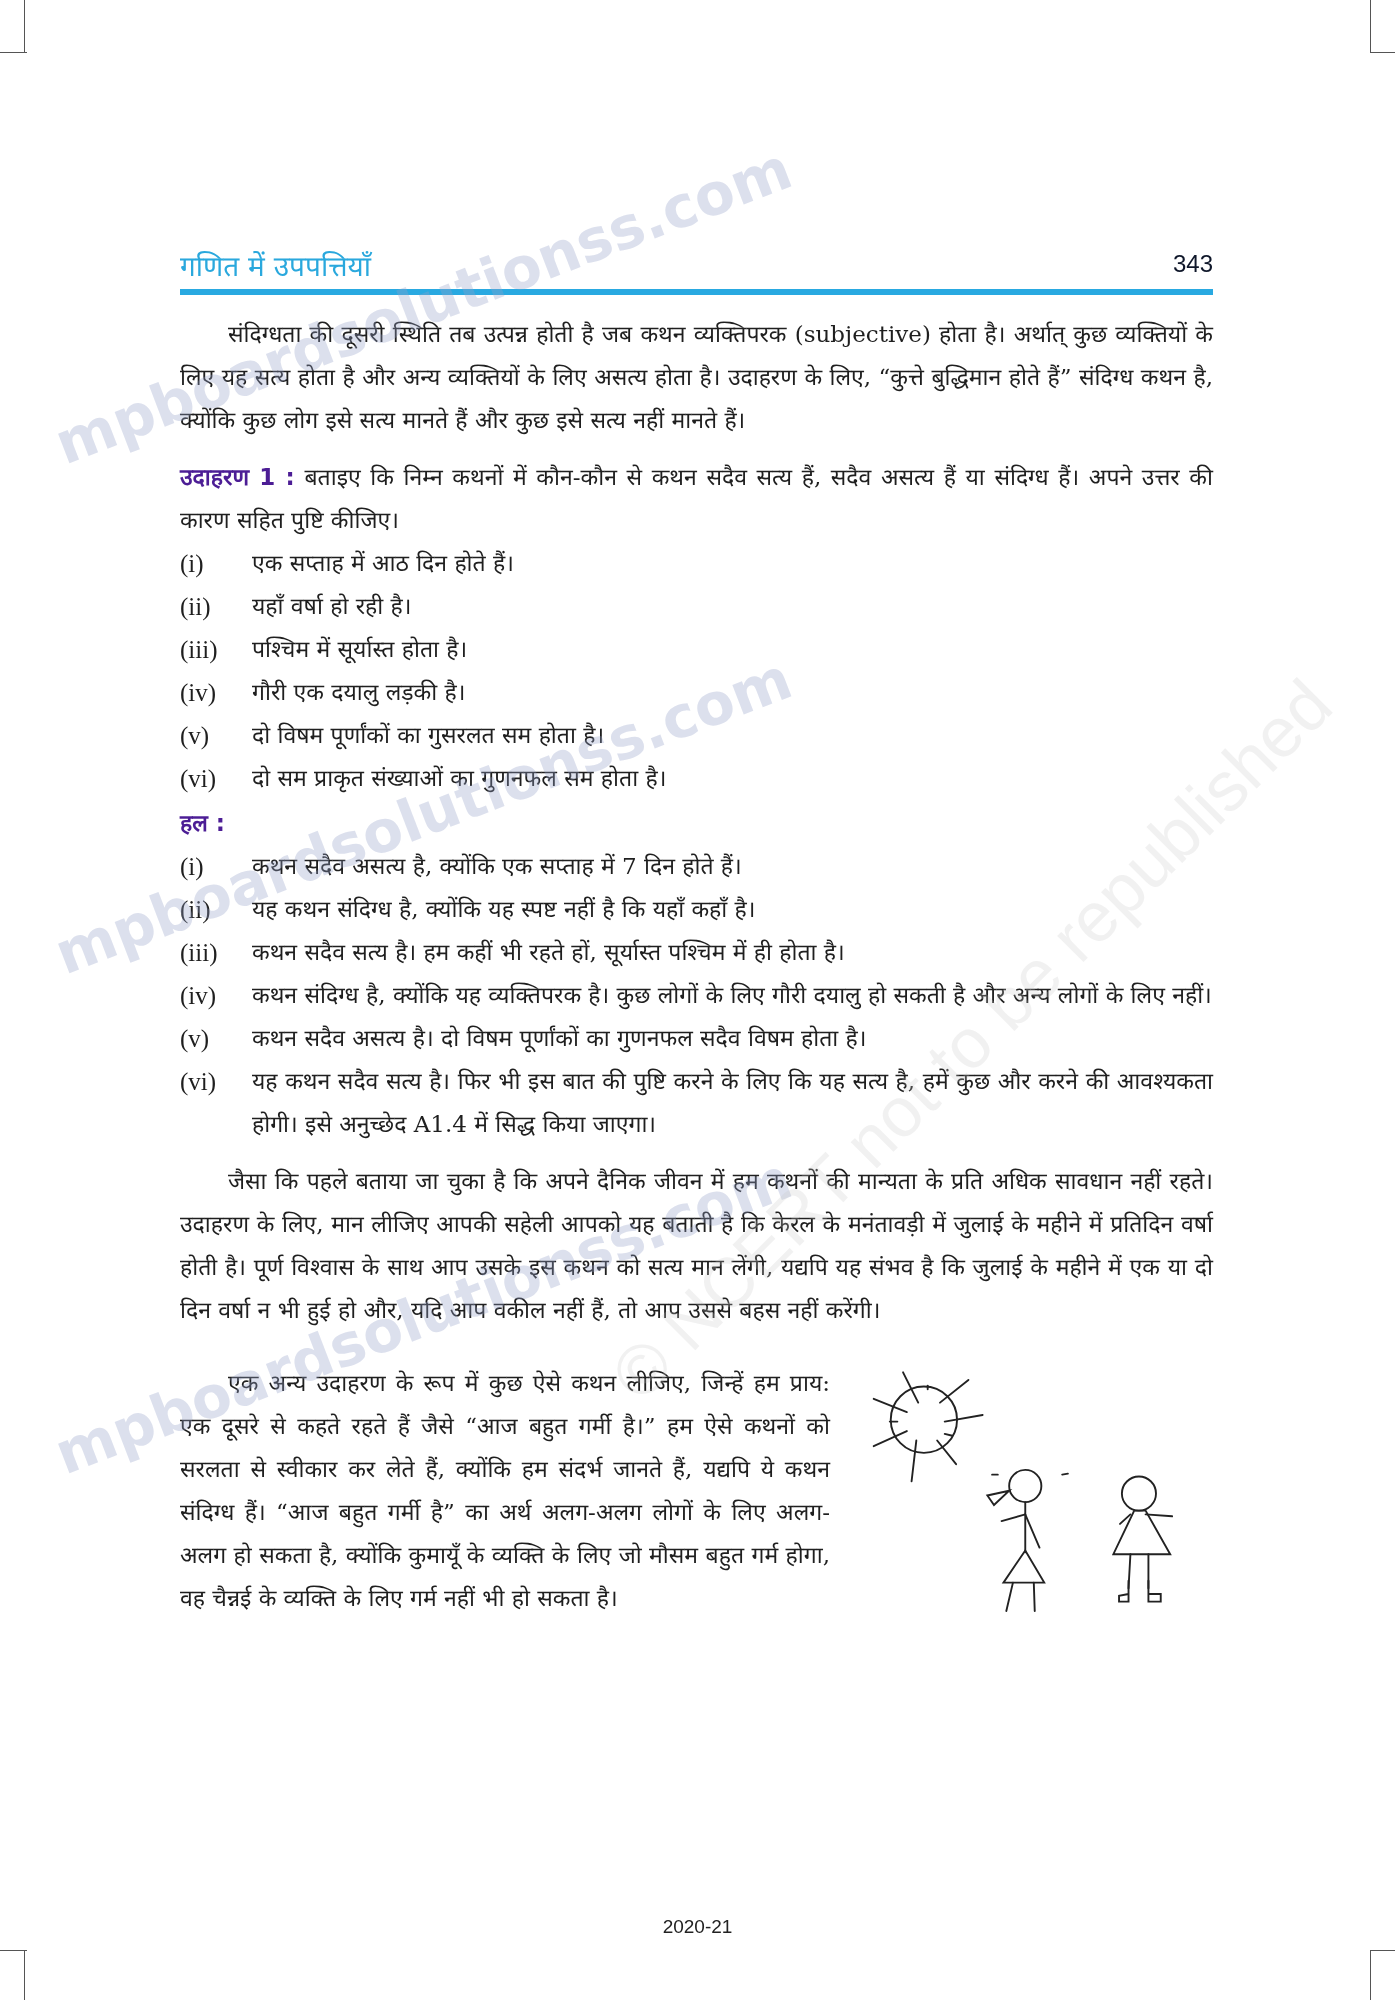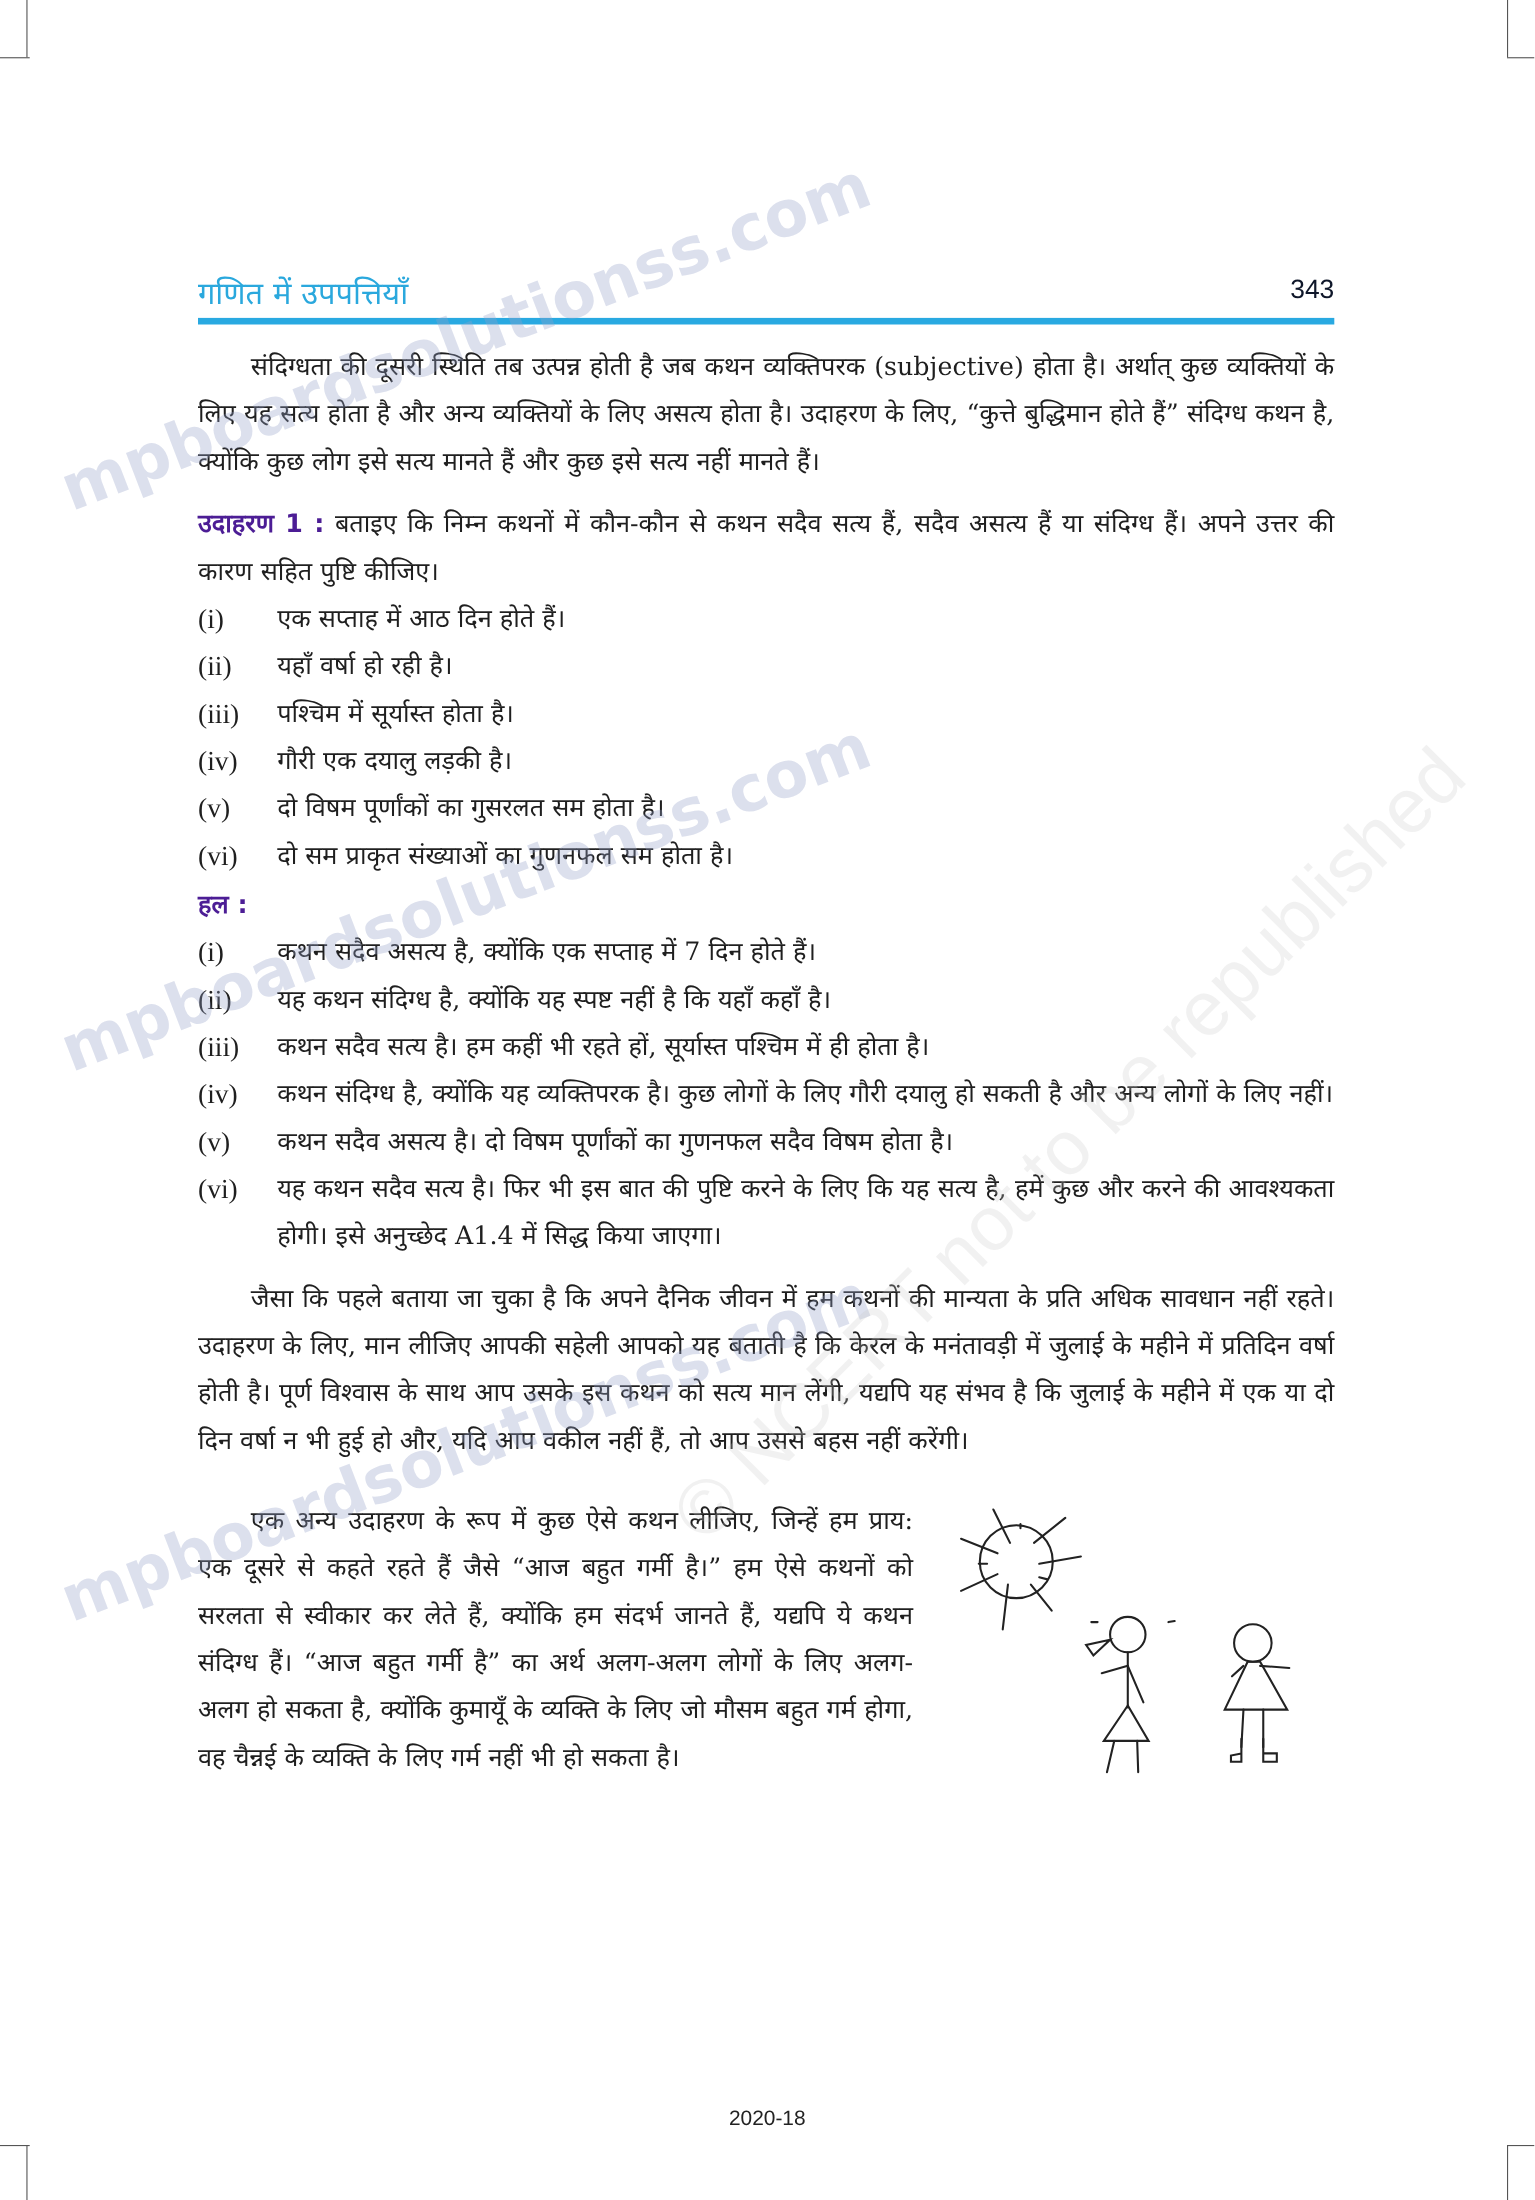--- a/index.html
+++ b/index.html
@@ -147,18 +147,18 @@
         <line x1="296" y1="180" x2="285" y2="190"></line>
         <line x1="296" y1="222" x2="294" y2="258"></line>
         <line x1="315" y1="222" x2="315" y2="258"></line>
         <path d="M294 250 L294 272 L284 272 L284 266 L294 264"></path>
         <path d="M315 250 L315 272 L328 272 L328 264 L315 264"></path>
       </g>
     </svg>
   </div>
 </div>
 
-<div class="footer">2020-18</div>
+<div class="footer">2020-21</div>
 
 <div class="wm" style="left:70px;top:410px;font-size:58px;transform:rotate(-21deg);">mpboardsolutionss.com</div>
 <div class="wm" style="left:70px;top:920px;font-size:58px;transform:rotate(-21deg);">mpboardsolutionss.com</div>
 <div class="wm" style="left:70px;top:1420px;font-size:58px;transform:rotate(-21deg);">mpboardsolutionss.com</div>
 <div class="wm2" style="left:480px;top:1000px;font-size:70px;transform:rotate(-45deg);">© NCERT not to be republished</div>
 
 </body></html>

